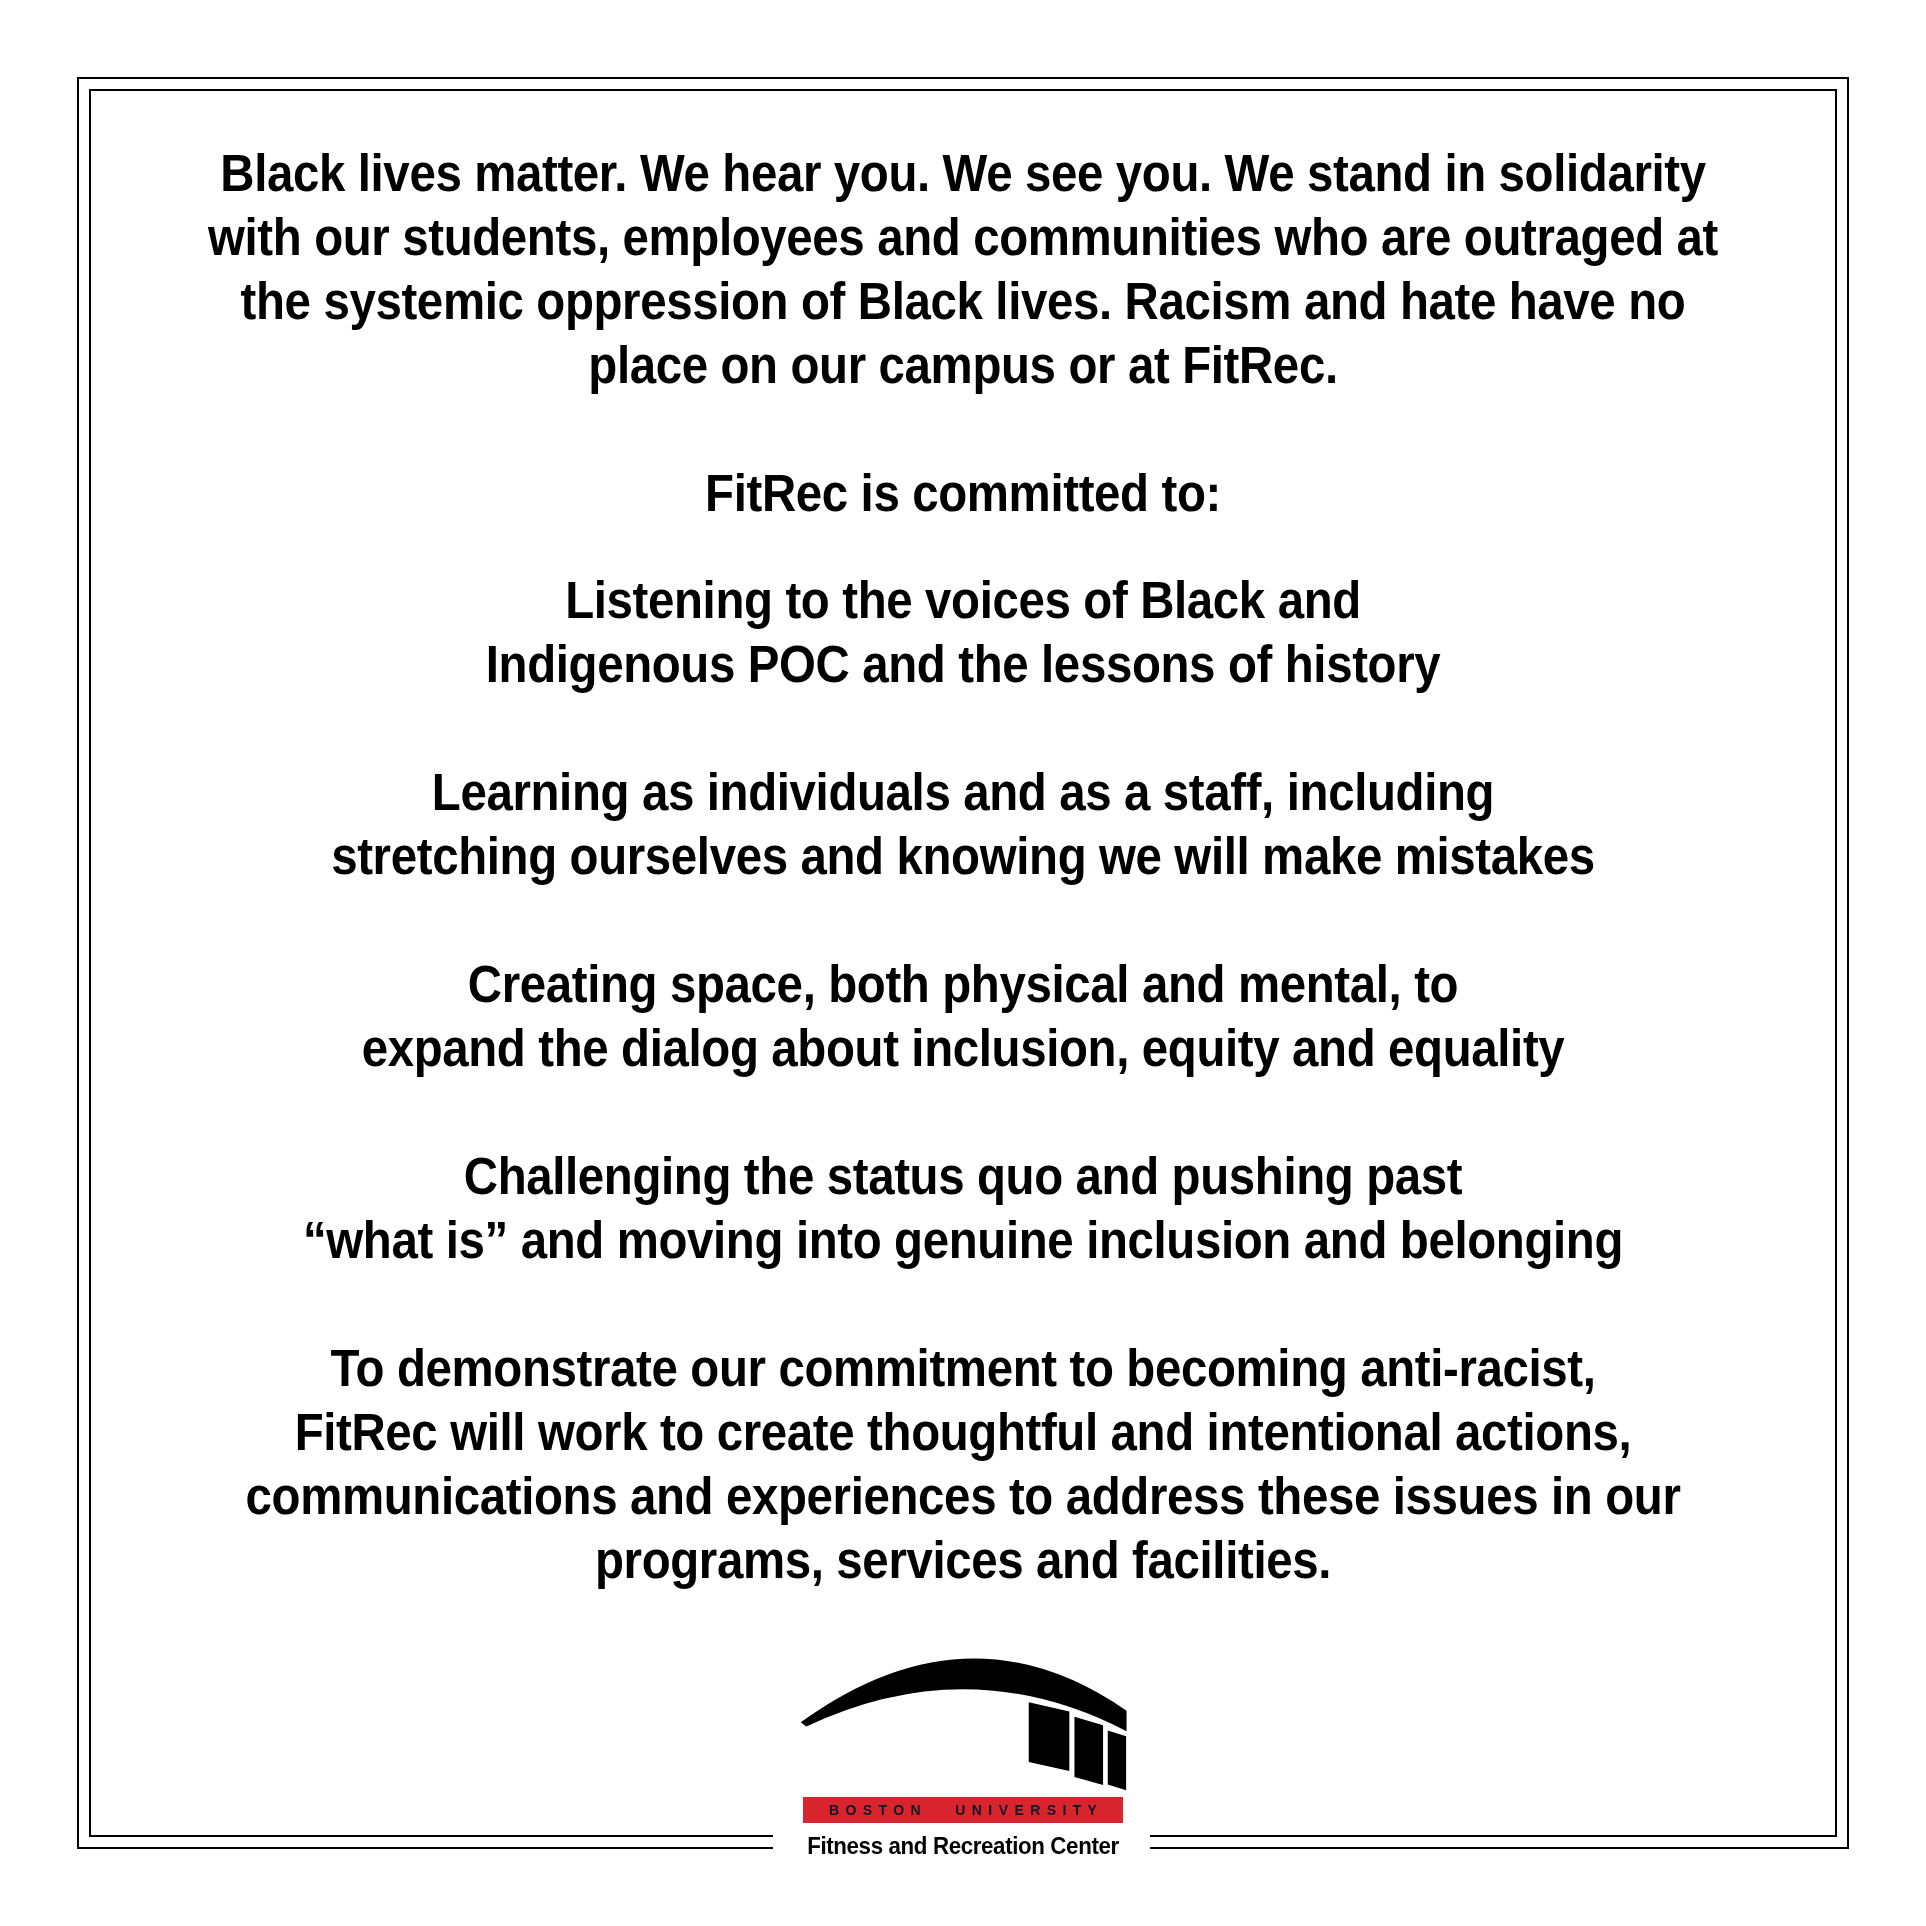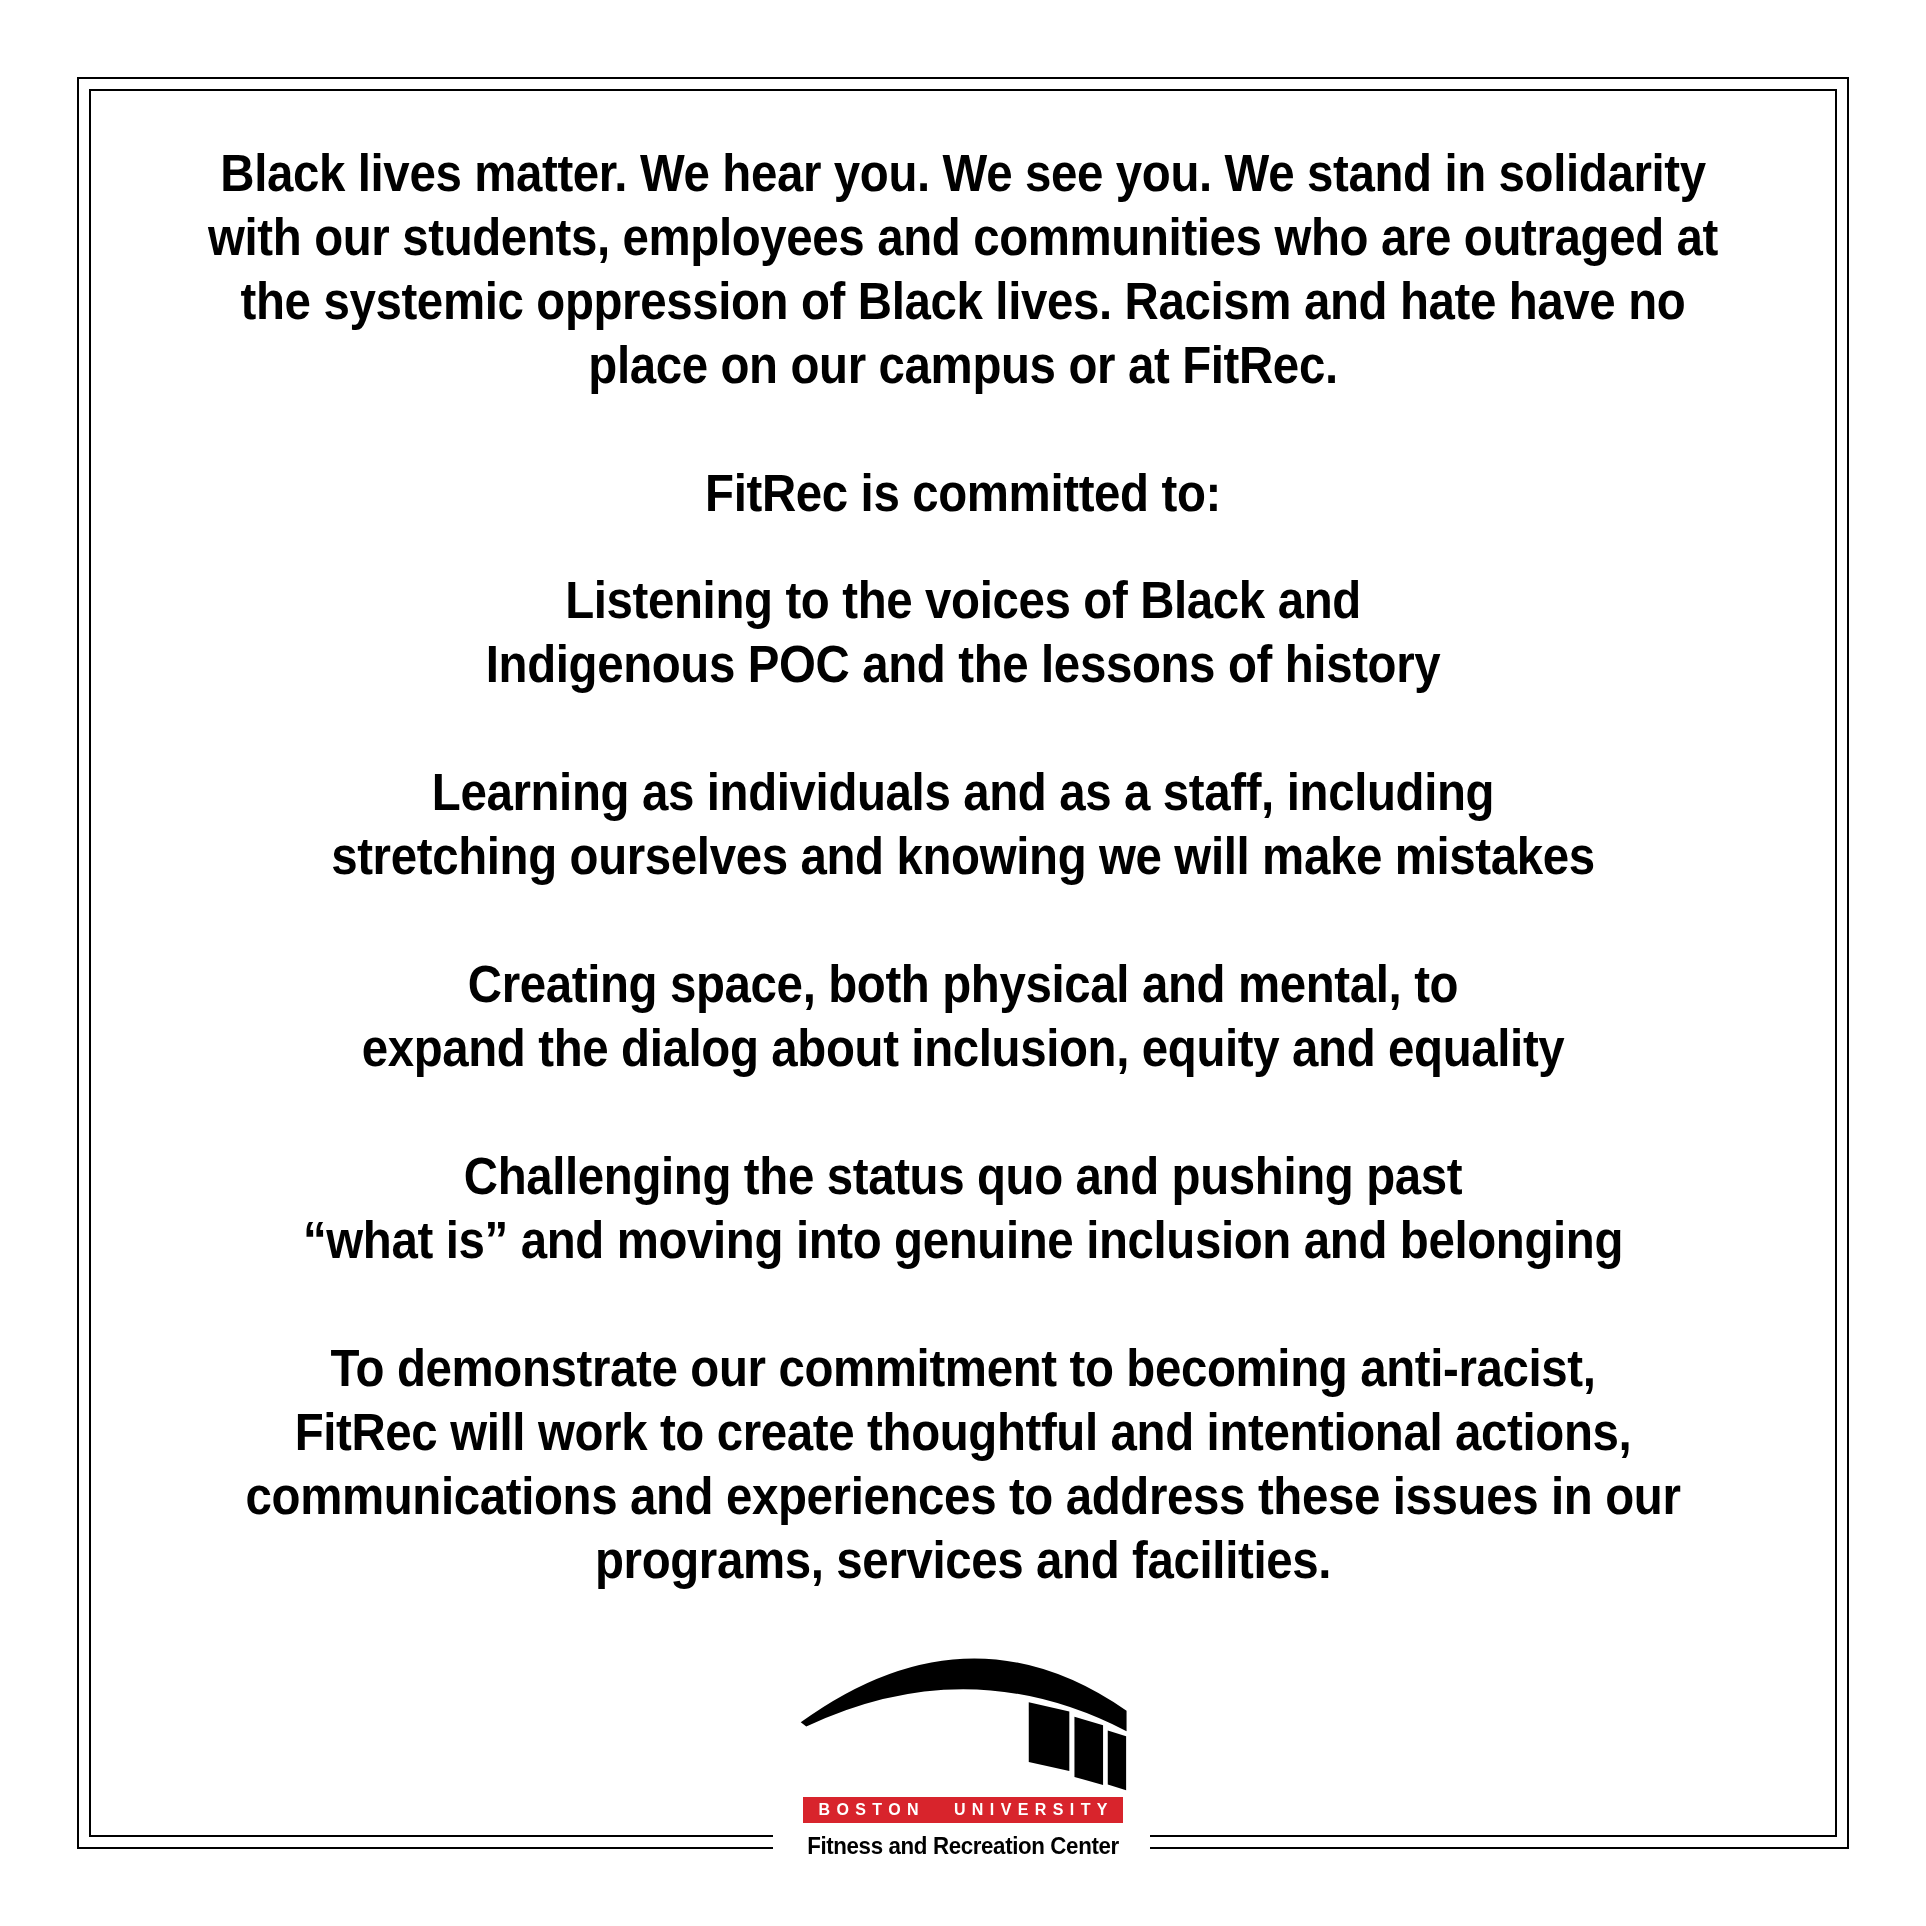--- a/index.html
+++ b/index.html
@@ -19,21 +19,21 @@
   .para.heading{margin-bottom:43px;}
   .line{white-space:nowrap;}
   
   .rule-cover{position:absolute;left:773px;width:377px;top:1819px;height:56px;
               background:#ffffff;z-index:3;}
   
   .logo{position:absolute;left:0;right:0;top:1639px;z-index:4;
         display:flex;flex-direction:column;align-items:center;}
   .logo svg{display:block;}
   .bu-bar{width:320px;height:26px;display:flex;align-items:center;justify-content:center;}
-  .bu-bar span{color:#ffffff;font-weight:bold;font-size:16px;letter-spacing:6.4px;
+  .bu-bar span{color:#0f172a;font-weight:bold;font-size:14px;letter-spacing:6.4px;
                word-spacing:18px;white-space:nowrap;padding-left:6.4px;}
   .center-label{position:absolute;left:0;right:0;top:1833px;z-index:5;
                 text-align:center;font-weight:bold;font-size:24px;line-height:26px;
                 letter-spacing:-0.4px;transform:scaleX(0.93);transform-origin:50% 50%;}
 </style>
 </head>
 <body>
 
 <div class="page">
 

